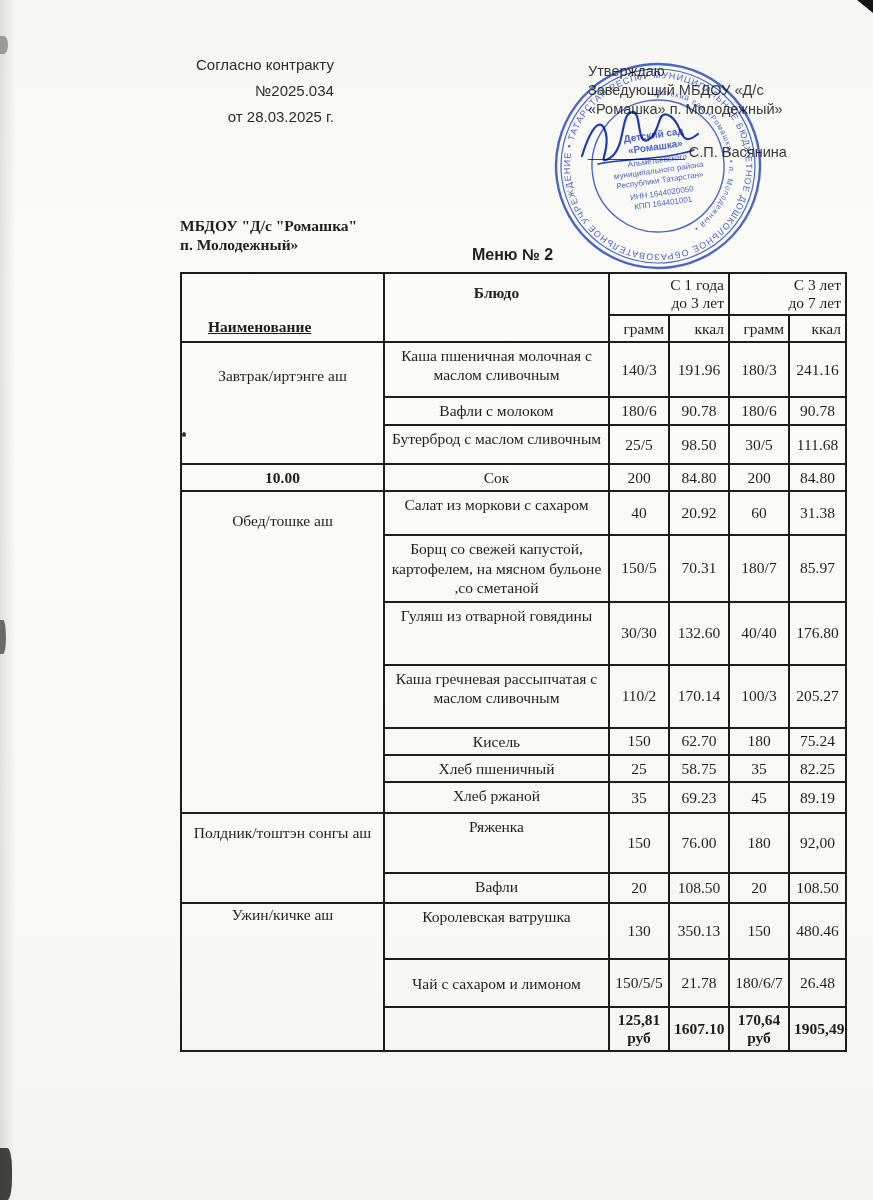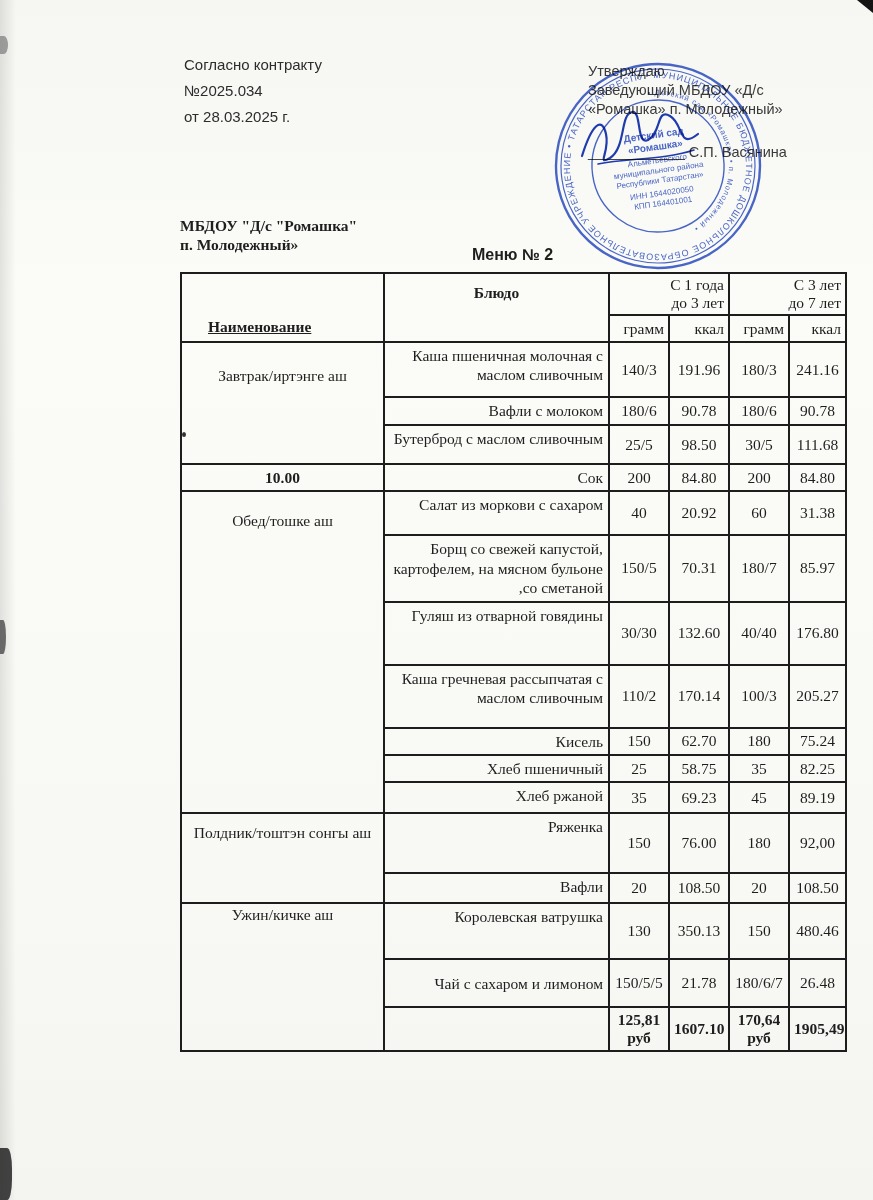--- a/index.html
+++ b/index.html
@@ -5,22 +5,22 @@
   html,body{margin:0;padding:0;}
   body{width:873px;height:1200px;overflow:hidden;background:#e9e9e7;}
   .page{position:relative;width:873px;height:1200px;
         background:linear-gradient(180deg,#f6f6f3,#fbfbf8 25%,#f8f8f5 75%,#f4f4f1);
         font-family:"Liberation Serif",serif;color:#1e1e1e;}
   .edge-shadow{position:absolute;left:0;top:0;width:16px;height:100%;
         background:linear-gradient(90deg,rgba(0,0,0,.10),rgba(0,0,0,0));pointer-events:none;}
   .artifact{position:absolute;}
 
   
-  .contract{position:absolute;left:184px;top:52px;font-family:"Liberation Sans",sans-serif;
-        font-size:15px;color:#2d2d2d;line-height:26px;}
+  .contract{position:absolute;left:196px;top:52px;font-family:"Liberation Sans",sans-serif;
+        font-size:15px;color:#2d2d2d;line-height:26px;text-align:right;}
   .approval{position:absolute;left:588px;top:62px;font-family:"Liberation Sans",sans-serif;
         font-size:14.5px;color:#3a3a3a;line-height:19px;z-index:1;}
   .approval .sign-row{margin-top:24px;}
   .org{position:absolute;left:180px;top:216px;font-weight:bold;font-size:15.5px;line-height:19px;}
   .menu-title{position:absolute;left:180px;top:246px;width:665px;text-align:center;
         font-family:"Liberation Sans",sans-serif;font-weight:bold;font-size:16px;}
 
   
   .stamp{position:absolute;left:552px;top:60px;mix-blend-mode:multiply;opacity:.88;
         transform:rotate(-8deg);z-index:2;}
@@ -29,21 +29,21 @@
   
   .menu-table{position:absolute;left:180px;top:272px;border-collapse:collapse;table-layout:fixed;
         width:665px;font-size:15.5px;}
   .menu-table td{border:2px solid #1d1d1d;padding:2px 4px;overflow:hidden;}
   .preline{white-space:pre-line;}
   .hdr{font-weight:normal;text-align:right;vertical-align:middle;}
   .hdr-name{font-weight:bold;text-align:left;vertical-align:bottom;padding:0 0 5px 26px !important;text-decoration:underline;}
   .hdr-dish{font-weight:bold;text-align:center;vertical-align:top;padding-top:10px !important;}
   .name{font-weight:normal;text-align:center;vertical-align:top;}
   .name-mid{font-weight:bold;text-align:center;vertical-align:middle;}
-  .dish{text-align:right;vertical-align:top;padding:3px 5px !important;line-height:1.25;}
+  .dish{text-align:center;vertical-align:top;padding:3px 5px !important;line-height:1.25;}
   .num{text-align:center;vertical-align:middle;}
   .tot{font-weight:bold;}
 </style>
 </head>
 <body>
 
 <div class="page">
 
   <div class="edge-shadow"></div>
   <div class="artifact" style="right:0;top:0;width:16px;height:13px;background:#141414;clip-path:polygon(0 0,100% 0,100% 100%);"></div>

